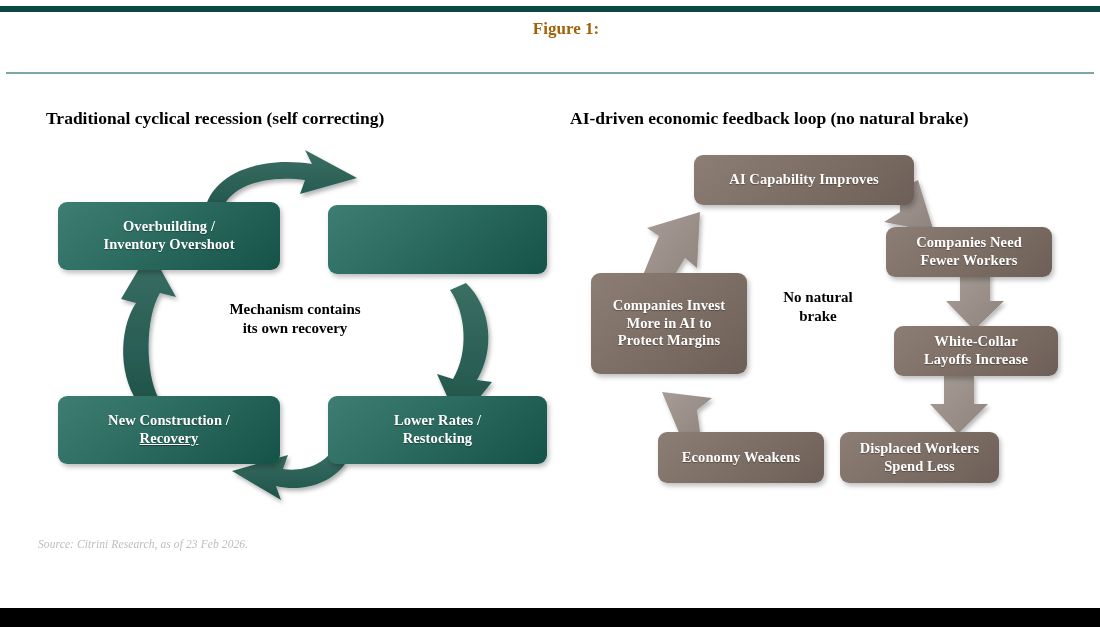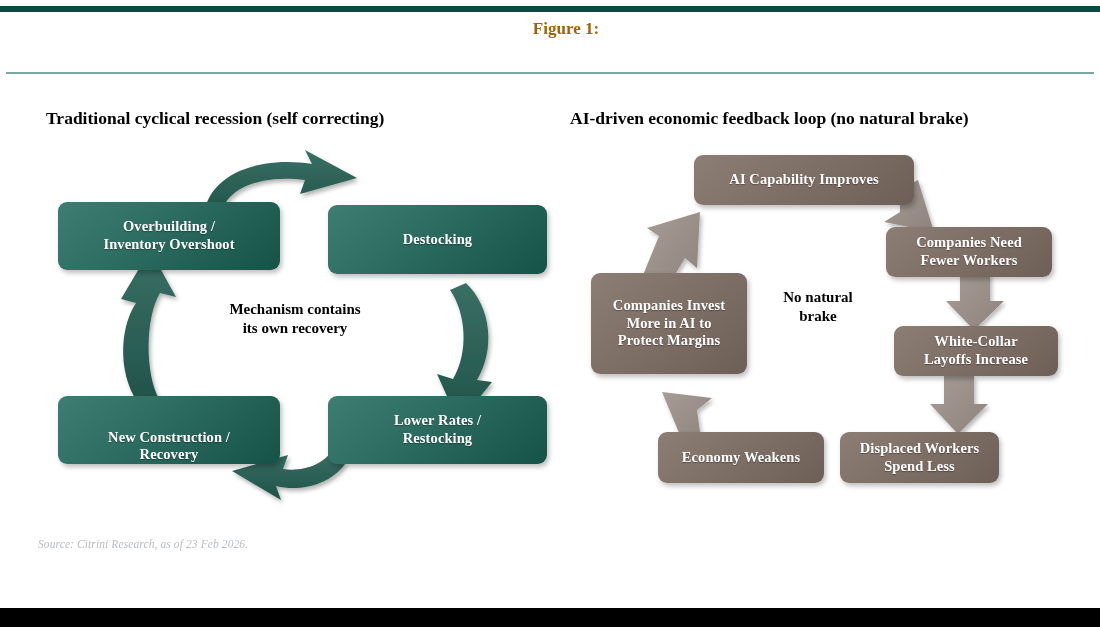--- a/index.html
+++ b/index.html
@@ -216,35 +216,34 @@
 
 <div class="node green" id="node-overbuilding" style="left:58px; top:202px; width:222px; height:68px;">
   <span>
     <span style="display: block;">Overbuilding /</span>
     <span style="display: block;">Inventory Overshoot</span>
   </span>
 </div>
 
 <div class="node green" id="node-slowdown" style="left:328px; top:205px; width:219px; height:69px;">
   <span>
-    <span style="display: block;">Destocking</span>
   </span>
 </div>
 
 <div class="node green" id="node-lower-rates" style="left:328px; top:396px; width:219px; height:68px;">
   <span>
     <span style="display: block;">Lower Rates /</span>
     <span style="display: block;">Restocking</span>
   </span>
 </div>
 
-<div class="node green" id="node-new-construction" style="left:58px; top:396px; width:222px; height:68px;align-items:flex-end;">
+<div class="node green" id="node-new-construction" style="left:58px; top:396px; width:222px; height:68px;">
   <span>
     <span style="display: block;">New Construction /</span>
-    <span style="display: block;">Recovery</span>
+    <span style="display: block; text-decoration: underline;">Recovery</span>
   </span>
 </div>
 
 <div class="centre-caption" id="caption-left">
   <span>Mechanism contains</span><br>
   <span>its own recovery</span>
 </div>
 
 <div class="node brown" id="node-ai-investment" style="left:694px; top:155px; width:220px; height:50px;">
   <span>

